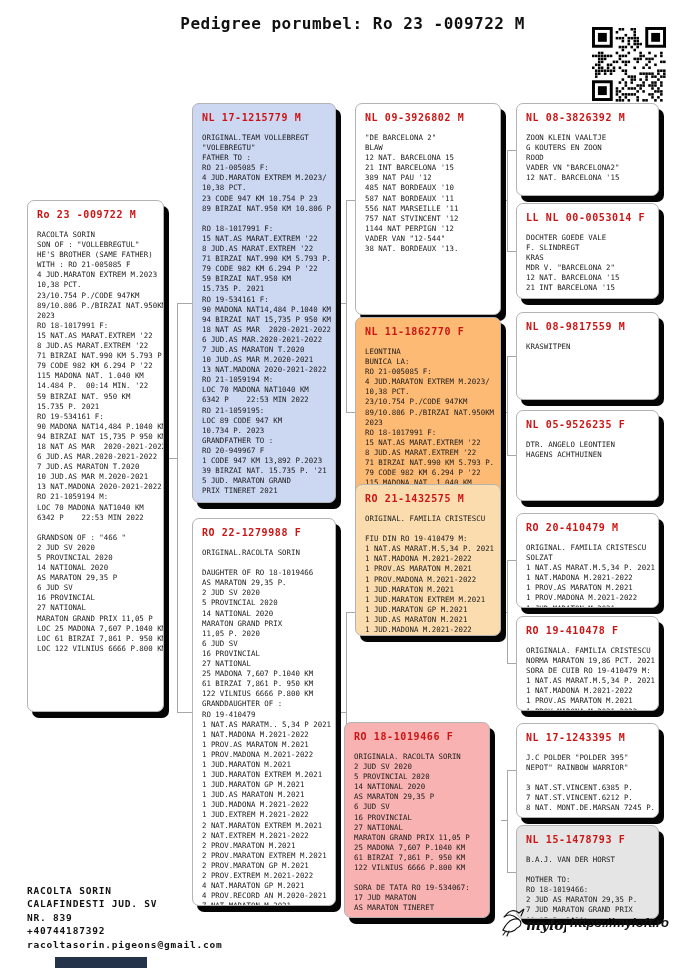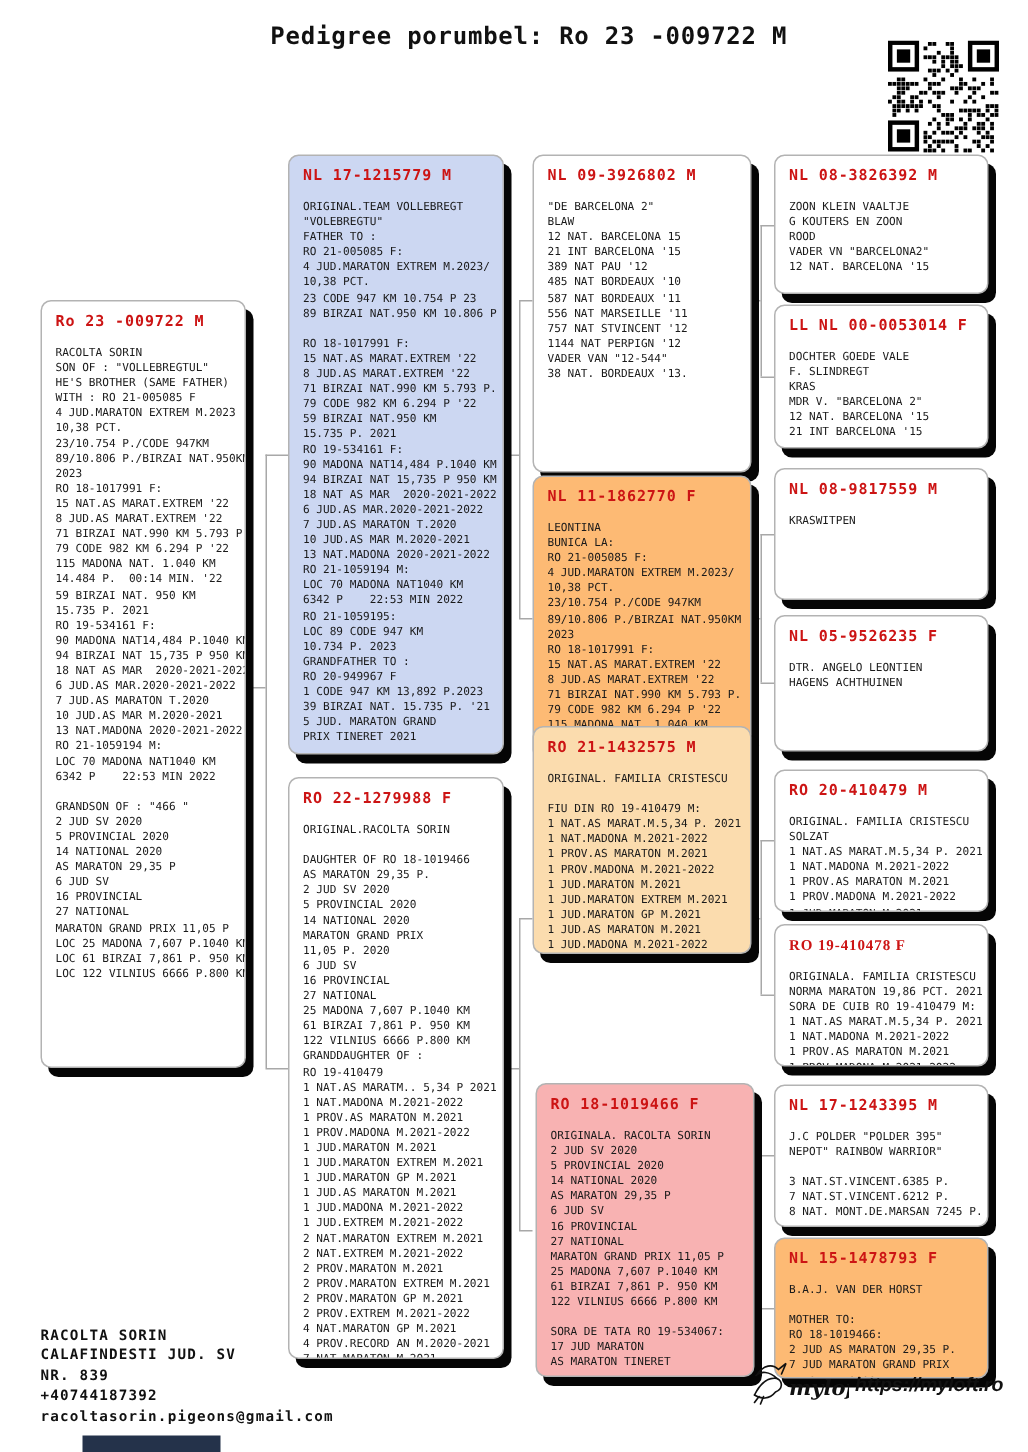--- a/index.html
+++ b/index.html
@@ -418,21 +418,21 @@
       <div class="ln">1 JUD.MARATON M.2021</div>
       <div class="ln">1 JUD.MARATON EXTREM M.2021</div>
       <div class="ln">1 JUD.MARATON GP M.2021</div>
       <div class="ln">1 JUD.AS MARATON M.2021</div>
       <div class="ln">1 JUD.MADONA M.2021-2022</div>
       <div class="ln">1 JUD.EXTREM M.2021-2022</div>
       <div class="ln">2 NAT.MARATON EXTREM M.2021</div>
       <div class="ln">2 NAT.EXTREM M.2021-2022</div>
       <div class="ln">2 PROV.MARATON M.2021</div>
     </div>
-    <div class="pbox" style="left: 357px; top: 722px; width: 146px; height: 196px; background: rgb(248, 178, 178);">
+    <div class="pbox" style="left: 344px; top: 722px; width: 146px; height: 196px; background: rgb(248, 178, 178);">
       <div class="ptitle" style="color: rgb(204, 20, 20);">RO 18-1019466 F</div>
       <div class="ln">ORIGINALA. RACOLTA SORIN</div>
       <div class="ln">2 JUD SV 2020</div>
       <div class="ln">5 PROVINCIAL 2020</div>
       <div class="ln">14 NATIONAL 2020</div>
       <div class="ln">AS MARATON 29,35 P</div>
       <div class="ln">6 JUD SV</div>
       <div class="ln">16 PROVINCIAL</div>
       <div class="ln">27 NATIONAL</div>
       <div class="ln">MARATON GRAND PRIX 11,05 P</div>
@@ -474,39 +474,39 @@
       <div class="ptitle" style="color: rgb(204, 20, 20);">RO 20-410479 M</div>
       <div class="ln">ORIGINAL. FAMILIA CRISTESCU</div>
       <div class="ln">SOLZAT</div>
       <div class="ln">1 NAT.AS MARAT.M.5,34 P. 2021</div>
       <div class="ln">1 NAT.MADONA M.2021-2022</div>
       <div class="ln">1 PROV.AS MARATON M.2021</div>
       <div class="ln">1 PROV.MADONA M.2021-2022</div>
       <div class="ln">1 JUD.MARATON M.2021</div>
     </div>
     <div class="pbox" style="left: 516px; top: 616px; width: 143px; height: 95px; background: rgb(255, 255, 255);">
-      <div class="ptitle" style="color: rgb(204, 20, 20); font-family: Liberation Serif, serif;">RO 19-410478 F</div>
+      <div class="ptitle" style="color: rgb(204, 20, 20);">RO 19-410478 F</div>
       <div class="ln">ORIGINALA. FAMILIA CRISTESCU</div>
       <div class="ln">NORMA MARATON 19,86 PCT. 2021</div>
       <div class="ln">SORA DE CUIB RO 19-410479 M:</div>
       <div class="ln">1 NAT.AS MARAT.M.5,34 P. 2021</div>
       <div class="ln">1 NAT.MADONA M.2021-2022</div>
       <div class="ln">1 PROV.AS MARATON M.2021</div>
       <div class="ln">1 PROV.MADONA M.2021-2022</div>
     </div>
     <div class="pbox" style="left: 516px; top: 723px; width: 143px; height: 95px; background: rgb(255, 255, 255);">
       <div class="ptitle" style="color: rgb(204, 20, 20);">NL 17-1243395 M</div>
       <div class="ln">J.C POLDER "POLDER 395"</div>
       <div class="ln">NEPOT" RAINBOW WARRIOR"</div>
       <div class="ln">&nbsp;</div>
       <div class="ln">3 NAT.ST.VINCENT.6385 P.</div>
       <div class="ln">7 NAT.ST.VINCENT.6212 P.</div>
       <div class="ln">8 NAT. MONT.DE.MARSAN 7245 P.</div>
     </div>
-    <div class="pbox" style="left: 516px; top: 825px; width: 143px; height: 94px; background: #fdba74;">
+    <div class="pbox" style="left: 516px; top: 825px; width: 143px; height: 94px; background: #e5e5e5;">
       <div class="ptitle" style="color: rgb(204, 20, 20);">NL 15-1478793 F</div>
       <div class="ln">B.A.J. VAN DER HORST</div>
       <div class="ln">&nbsp;</div>
       <div class="ln">MOTHER TO:</div>
       <div class="ln">RO 18-1019466:</div>
       <div class="ln">2 JUD AS MARATON 29,35 P.</div>
       <div class="ln">7 JUD MARATON GRAND PRIX</div>
       <div class="ln">11,05 P. 2020</div>
     </div>
   </div>

